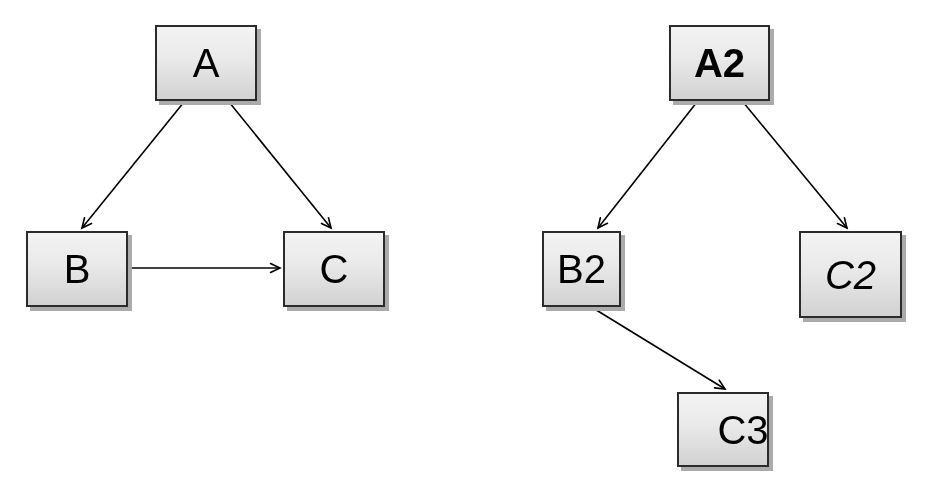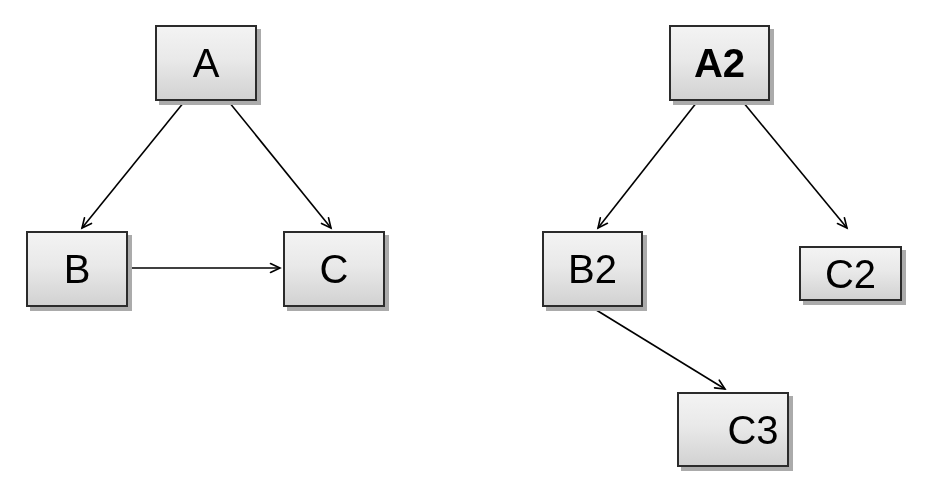--- a/index.html
+++ b/index.html
@@ -78,23 +78,23 @@
       </div>
       <div class="node" style="left: 26px; top: 231px; width: 102px; height: 76px;">
         <span class="node-label">B</span>
       </div>
       <div class="node" style="left: 283px; top: 231px; width: 102px; height: 76px;">
         <span class="node-label">C</span>
       </div>
       <div class="node" style="left: 669px; top: 25px; width: 101px; height: 76px; font-weight: bold;">
         <span class="node-label">A2</span>
       </div>
-      <div class="node" style="left: 542px; top: 231px; width: 101px; height: 76px; text-align: center;">
+      <div class="node" style="left: 542px; top: 231px; width: 79px; height: 76px; text-align: center;">
         <span class="node-label">B2</span>
       </div>
-      <div class="node" style="left: 799px; top: 246px; width: 103px; height: 55px;">
+      <div class="node" style="left: 799px; top: 231px; width: 103px; height: 87px; font-style: italic;">
         <span class="node-label">C2</span>
       </div>
-      <div class="node" style="left: 677px; top: 392px; width: 112px; height: 75px; padding-left: 40px;">
+      <div class="node" style="left: 677px; top: 392px; width: 92px; height: 75px; padding-left: 40px;">
         <span class="node-label">C3</span>
       </div>
     </div>
 </div>
 
 </body></html>

